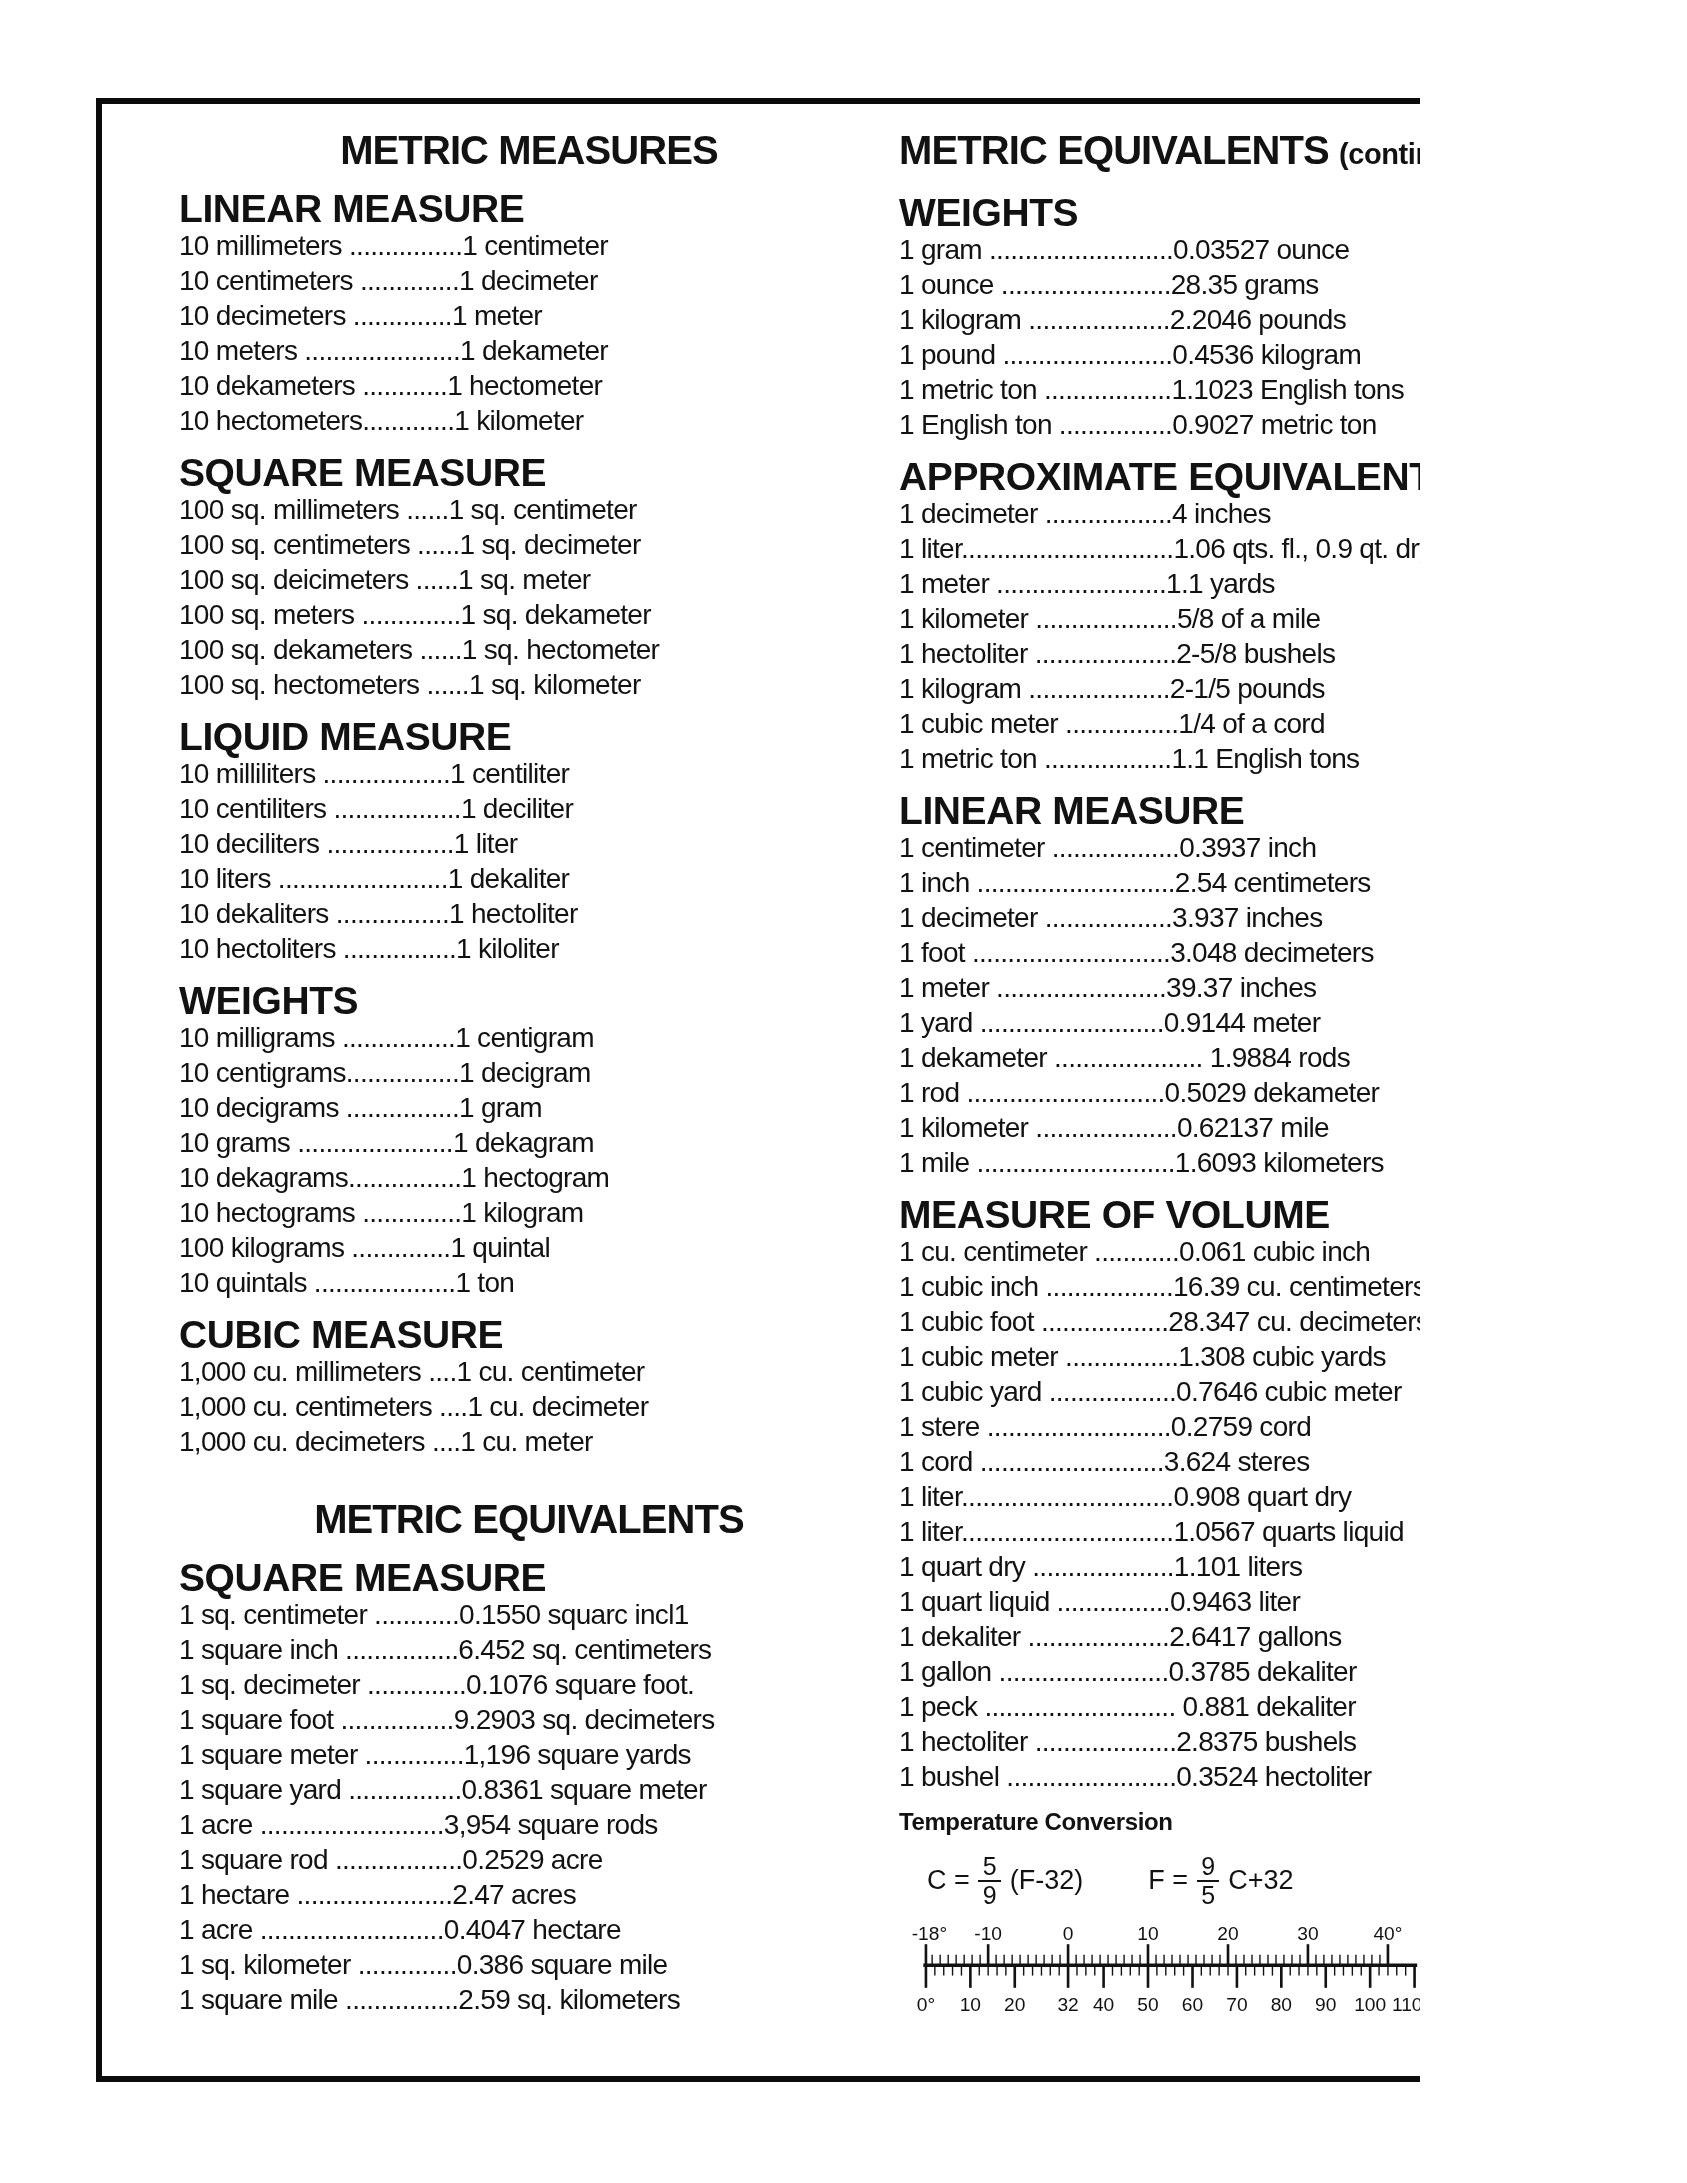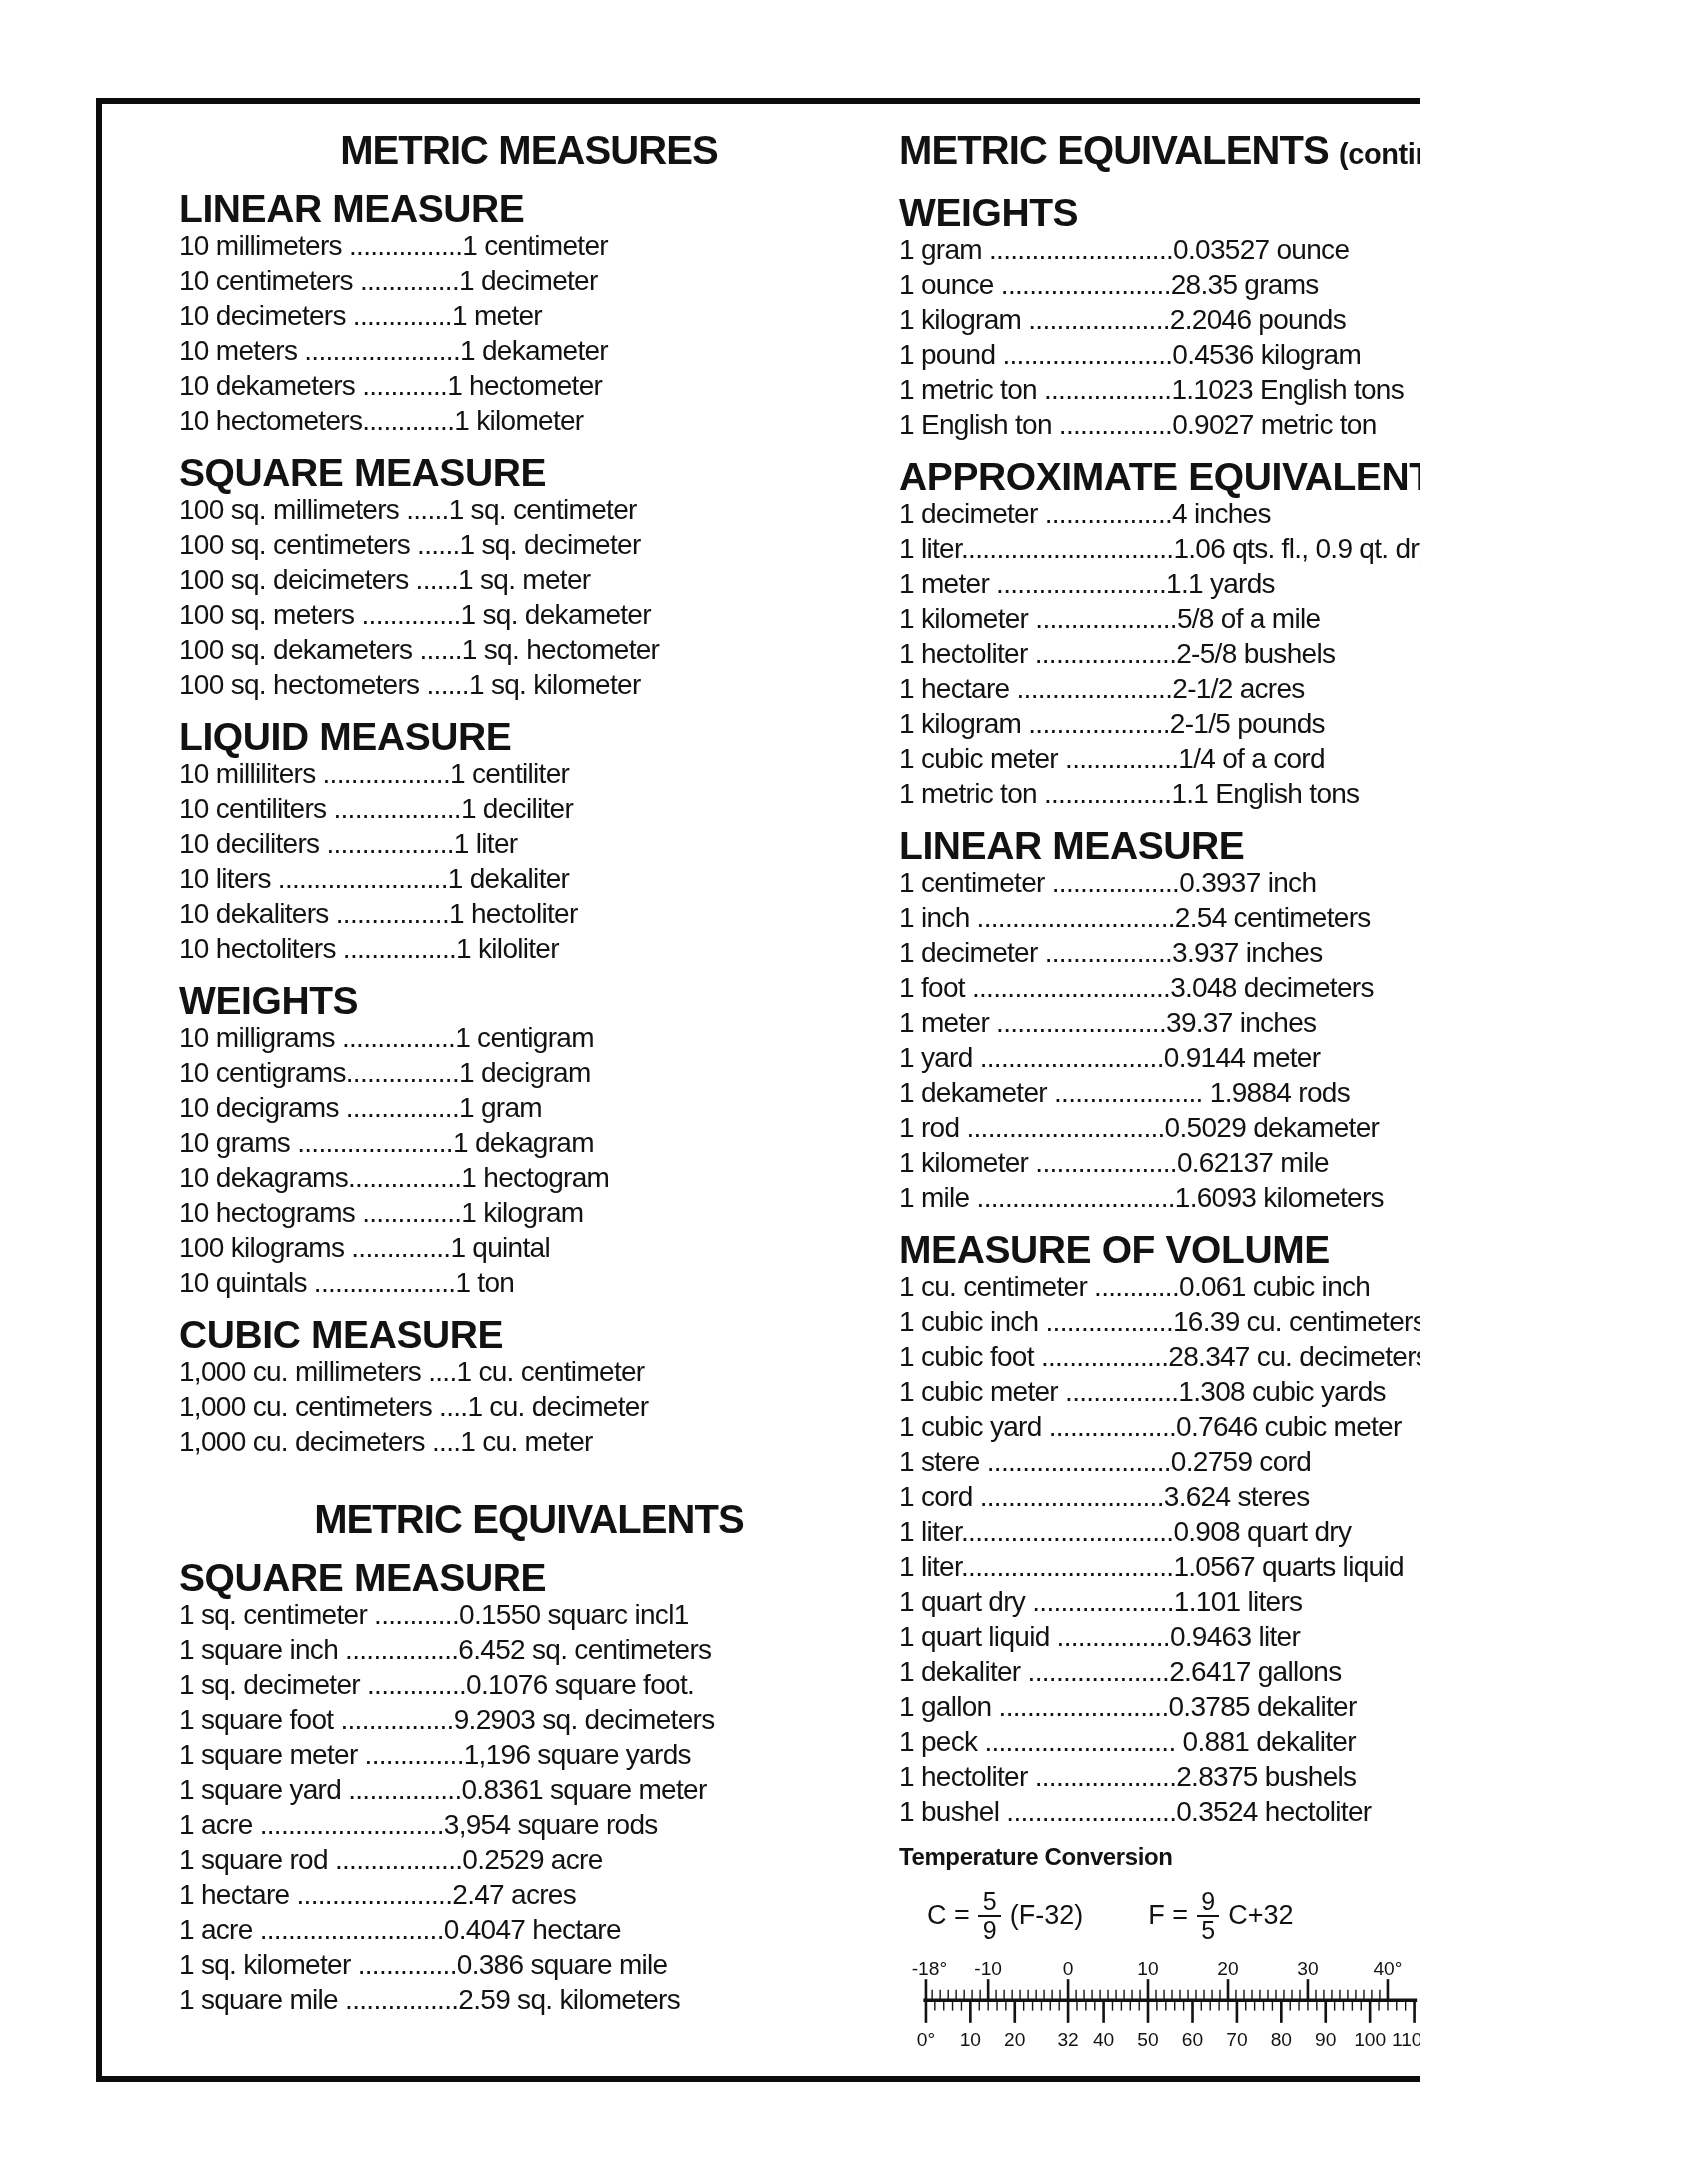--- a/index.html
+++ b/index.html
@@ -125,21 +125,20 @@
           <div class="row">1 kilogram  ....................2.2046 pounds</div>
           <div class="row">1 pound ........................0.4536 kilogram</div>
           <div class="row">1 metric ton ..................1.1023 English tons</div>
           <div class="row">1 English ton ................0.9027 metric ton</div>
           <div class="section-header">APPROXIMATE EQUIVALENTS</div>
           <div class="row">1 decimeter ..................4 inches</div>
           <div class="row">1 liter..............................1.06 qts. fl., 0.9 qt. dry</div>
           <div class="row">1 meter  ........................1.1 yards</div>
           <div class="row">1 kilometer ....................5/8 of a mile</div>
           <div class="row">1 hectoliter ....................2-5/8 bushels</div>
-          <div class="row">1 hectare ......................2-1/2 acres</div>
           <div class="row">1 kilogram  ....................2-1/5 pounds</div>
           <div class="row">1 cubic meter ................1/4 of a cord</div>
           <div class="row">1 metric ton ..................1.1 English tons</div>
           <div class="section-header">LINEAR MEASURE</div>
           <div class="row">1 centimeter ..................0.3937 inch</div>
           <div class="row">1 inch ............................2.54 centimeters</div>
           <div class="row">1 decimeter ..................3.937 inches</div>
           <div class="row">1 foot ............................3.048 decimeters</div>
           <div class="row">1 meter  ........................39.37 inches</div>
           <div class="row">1 yard  ..........................0.9144 meter</div>

